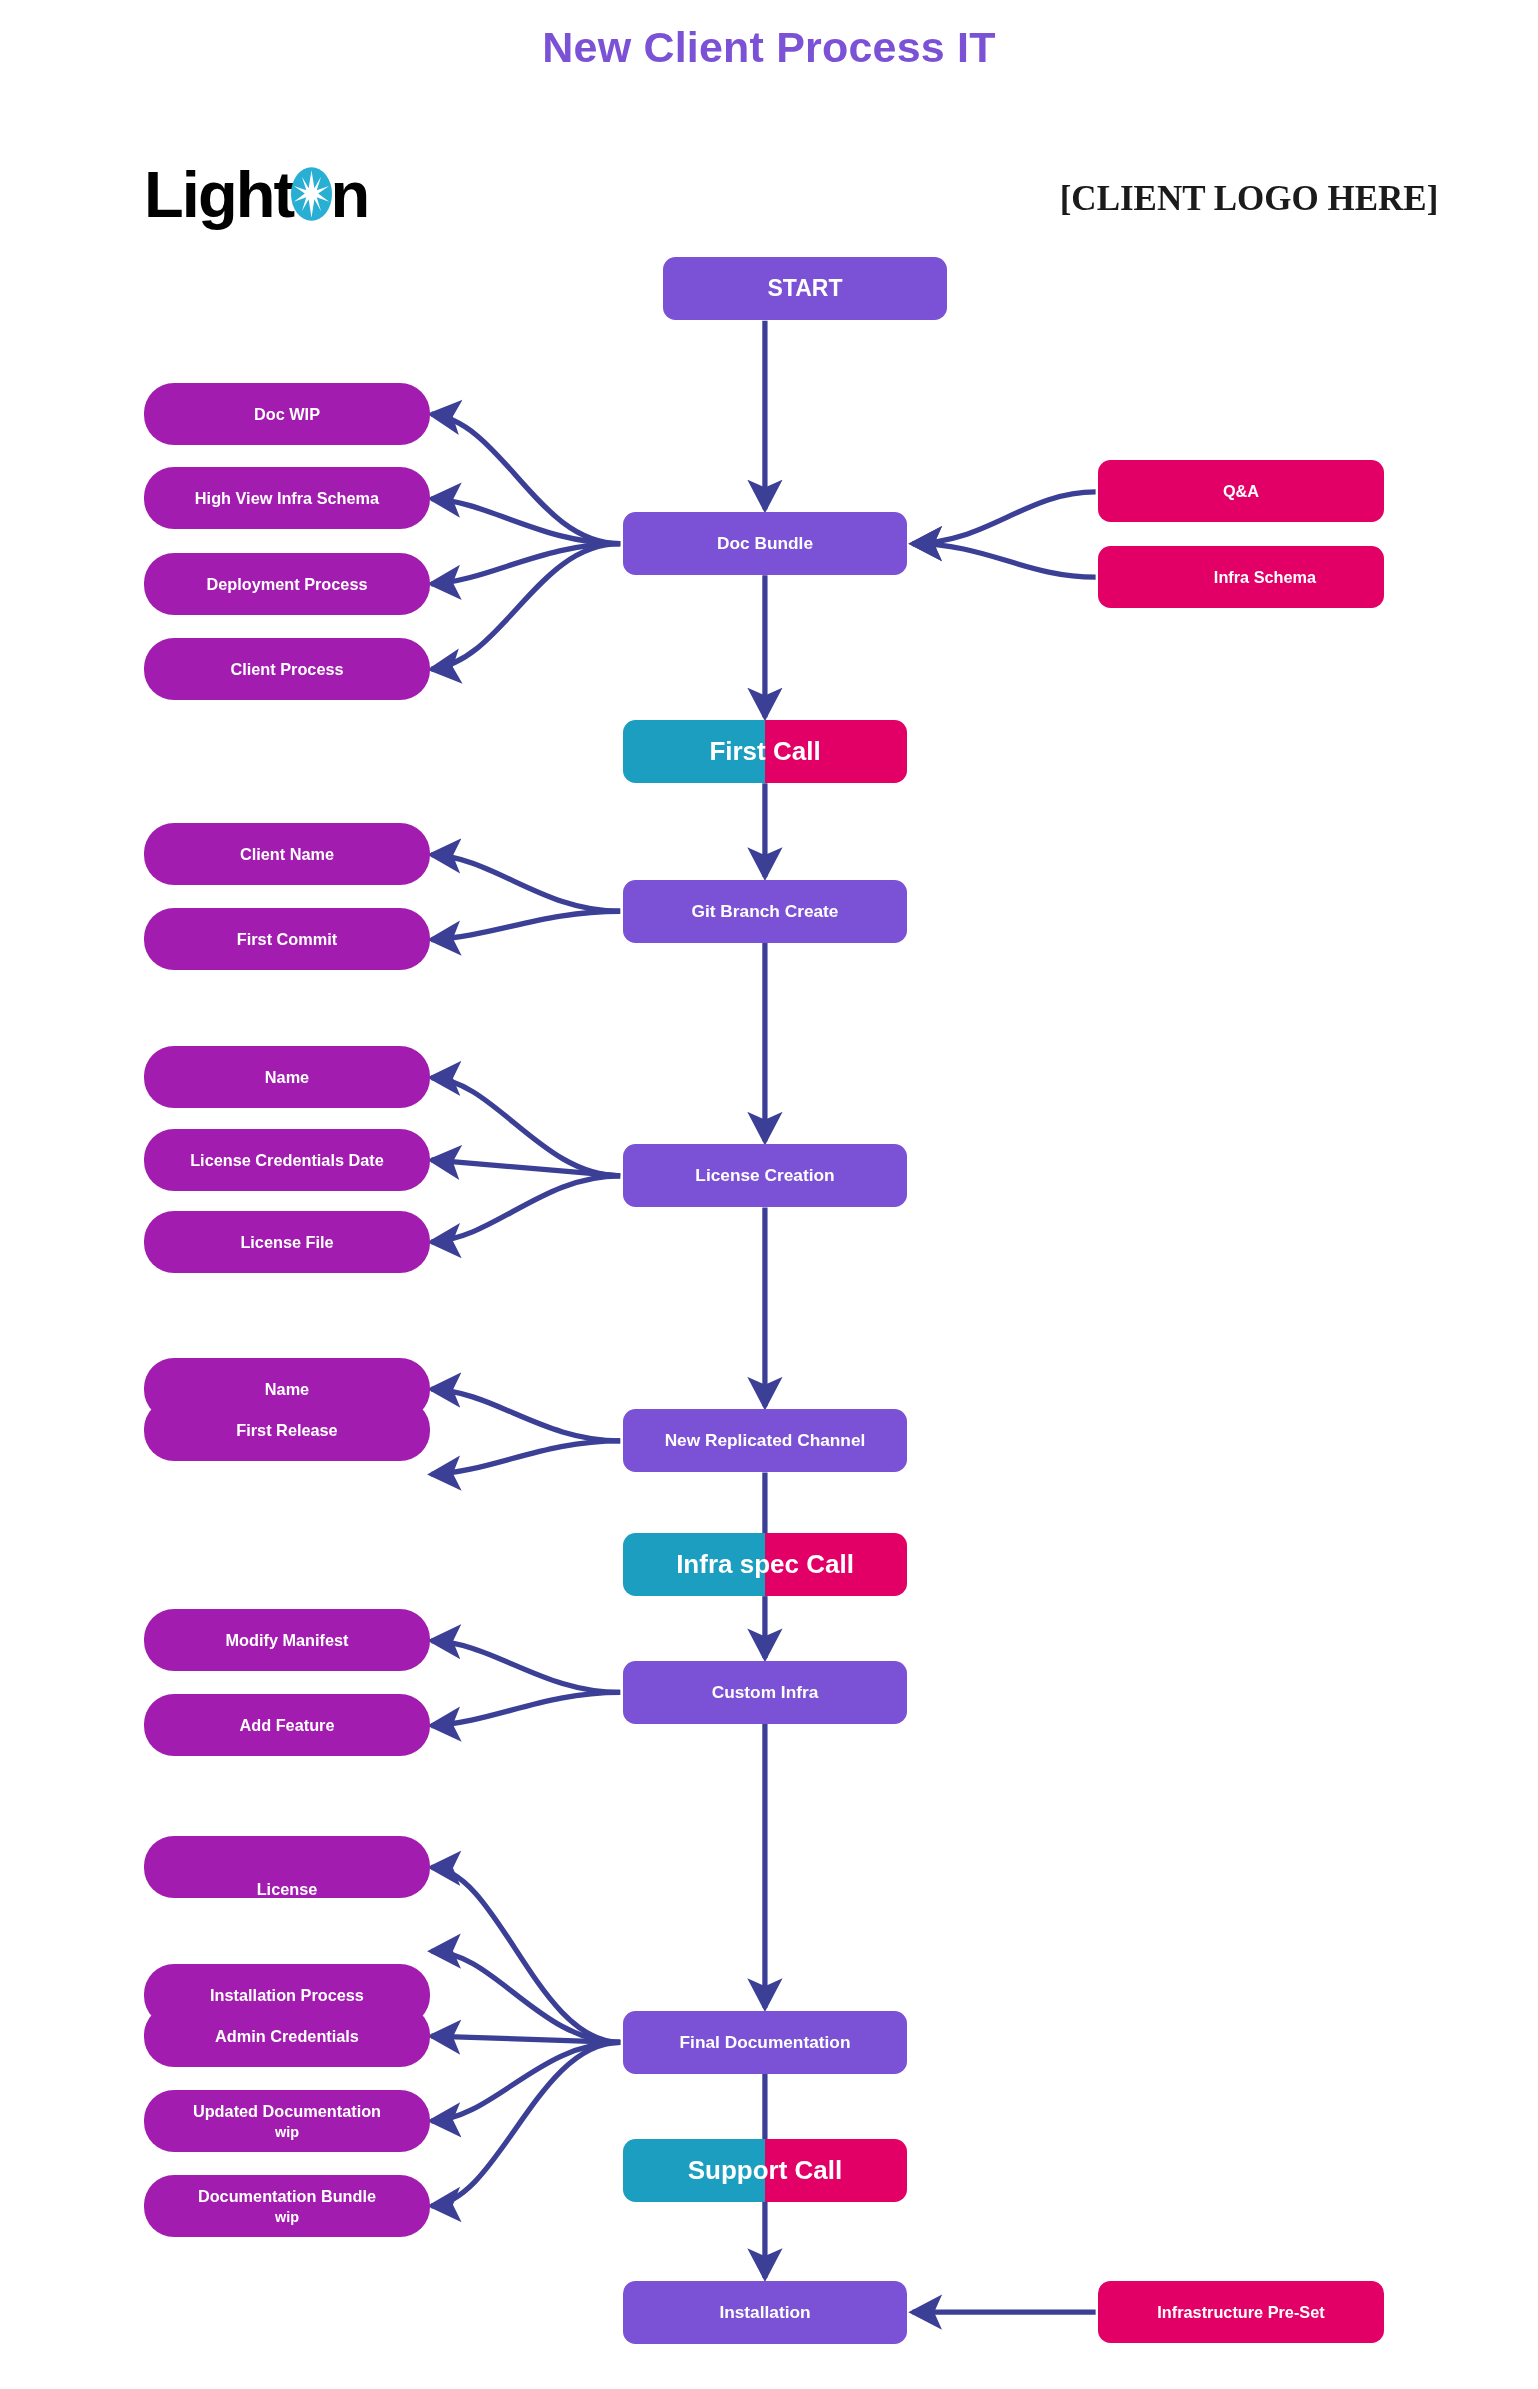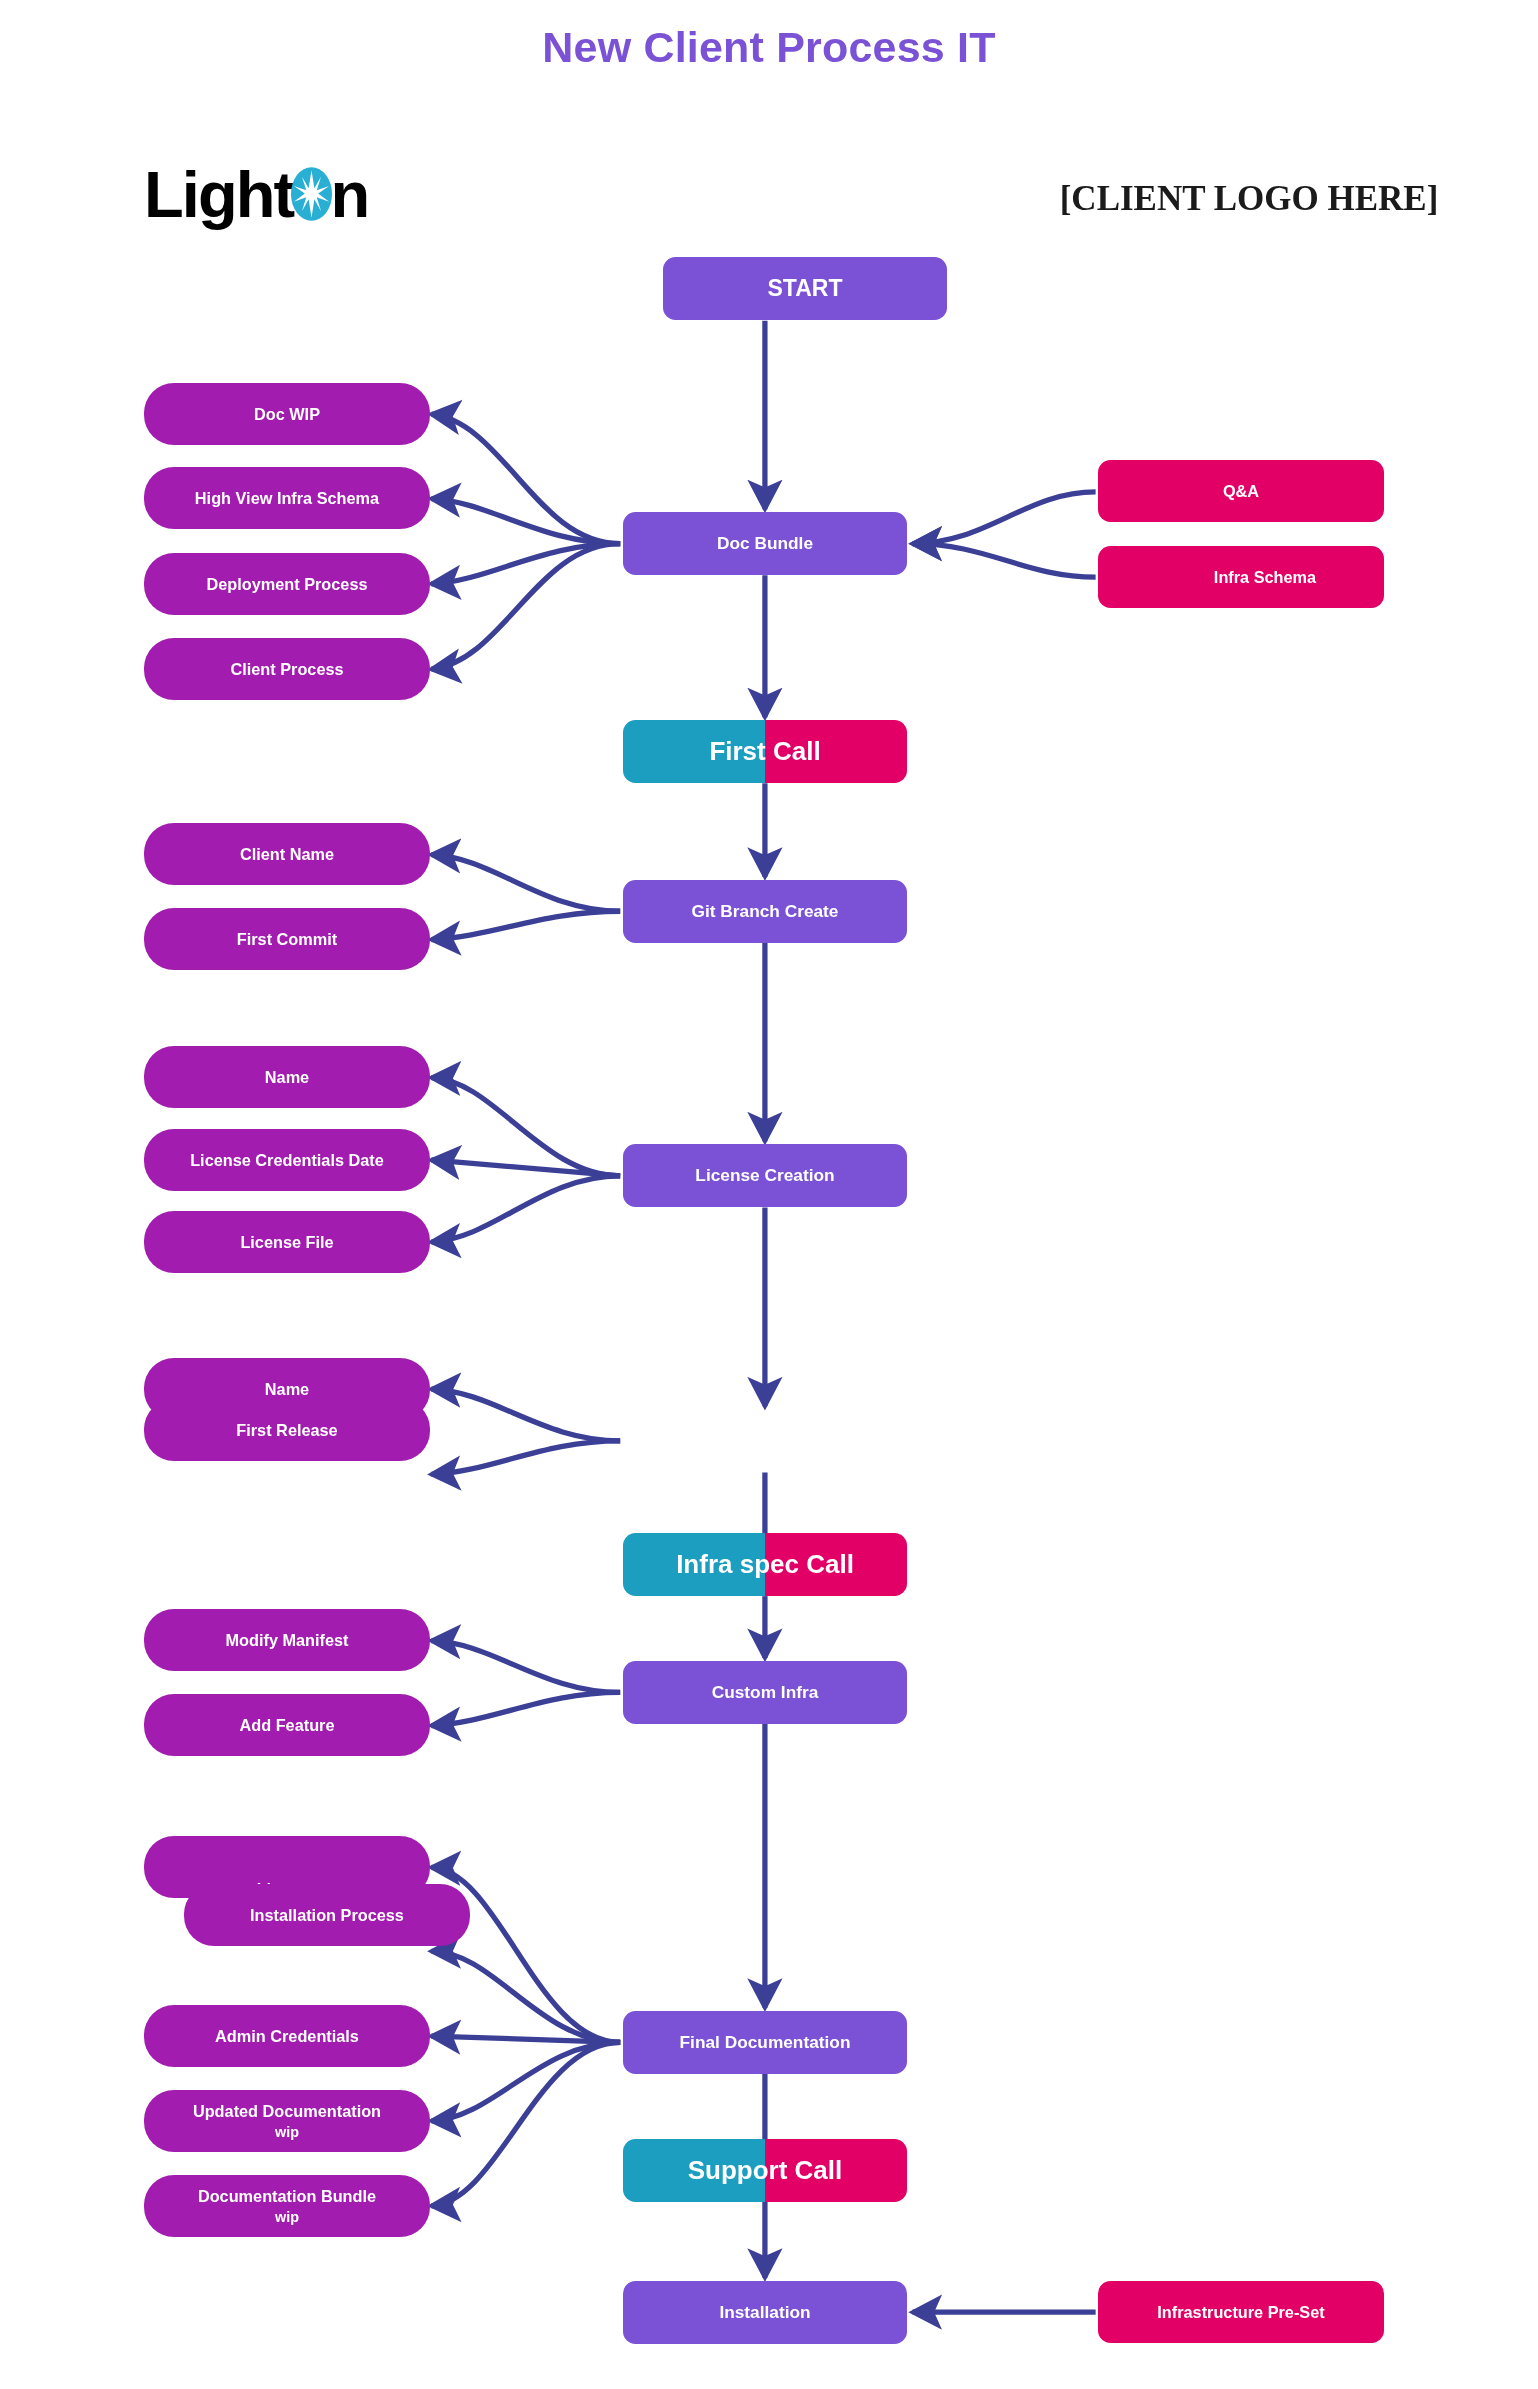--- a/index.html
+++ b/index.html
@@ -156,20 +156,23 @@
   </div>
 
   <div class="node purple main-node" style="top:880px;">
     <span>Git Branch Create</span>
   </div>
 
   <div class="node purple main-node" style="top:1144px;">
     <span>License Creation</span>
   </div>
 
+  <div class="node purple main-node" style="top:1409px;">
+    <span>New Replicated Channel</span>
+  </div>
 
   <div class="split-node" style="top:1533px;">
     <div class="half left"></div>
     <div class="half right"></div>
     <div class="caption">Infra spec Call</div>
   </div>
 
   <div class="node purple main-node" style="top:1661px;">
     <span>Custom Infra</span>
   </div>
@@ -228,21 +231,21 @@
   <div class="node cyan side-node" style="top:1609px;">
     <span>Modify Manifest</span>
     </div>
   <div class="node cyan side-node" style="top:1694px;">
     <span>Add Feature</span>
     </div>
 
   <div class="node cyan side-node" style="top:1836px;justify-content:flex-end;">
     <span>License</span>
     </div>
-  <div class="node cyan side-node" style="top:1884px;margin-left:40px;">
+  <div class="node cyan side-node" style="top:1964px;">
     <span>Installation Process</span>
     </div>
   <div class="node cyan side-node" style="top:2005px;">
     <span>Admin Credentials</span>
     </div>
   <div class="node cyan side-node" style="top:2090px;">
     <span>Updated Documentation</span>
     <span class="sub">wip</span>
     </div>
   <div class="node cyan side-node" style="top:2175px;">

